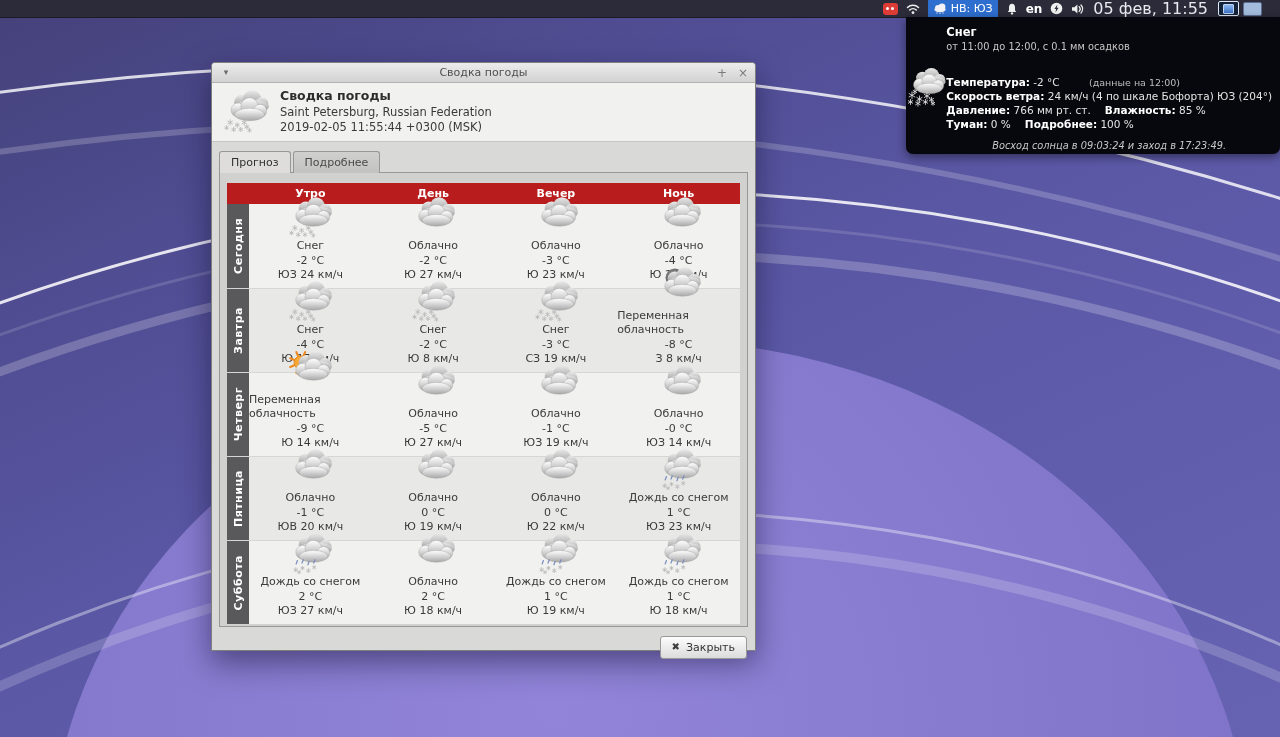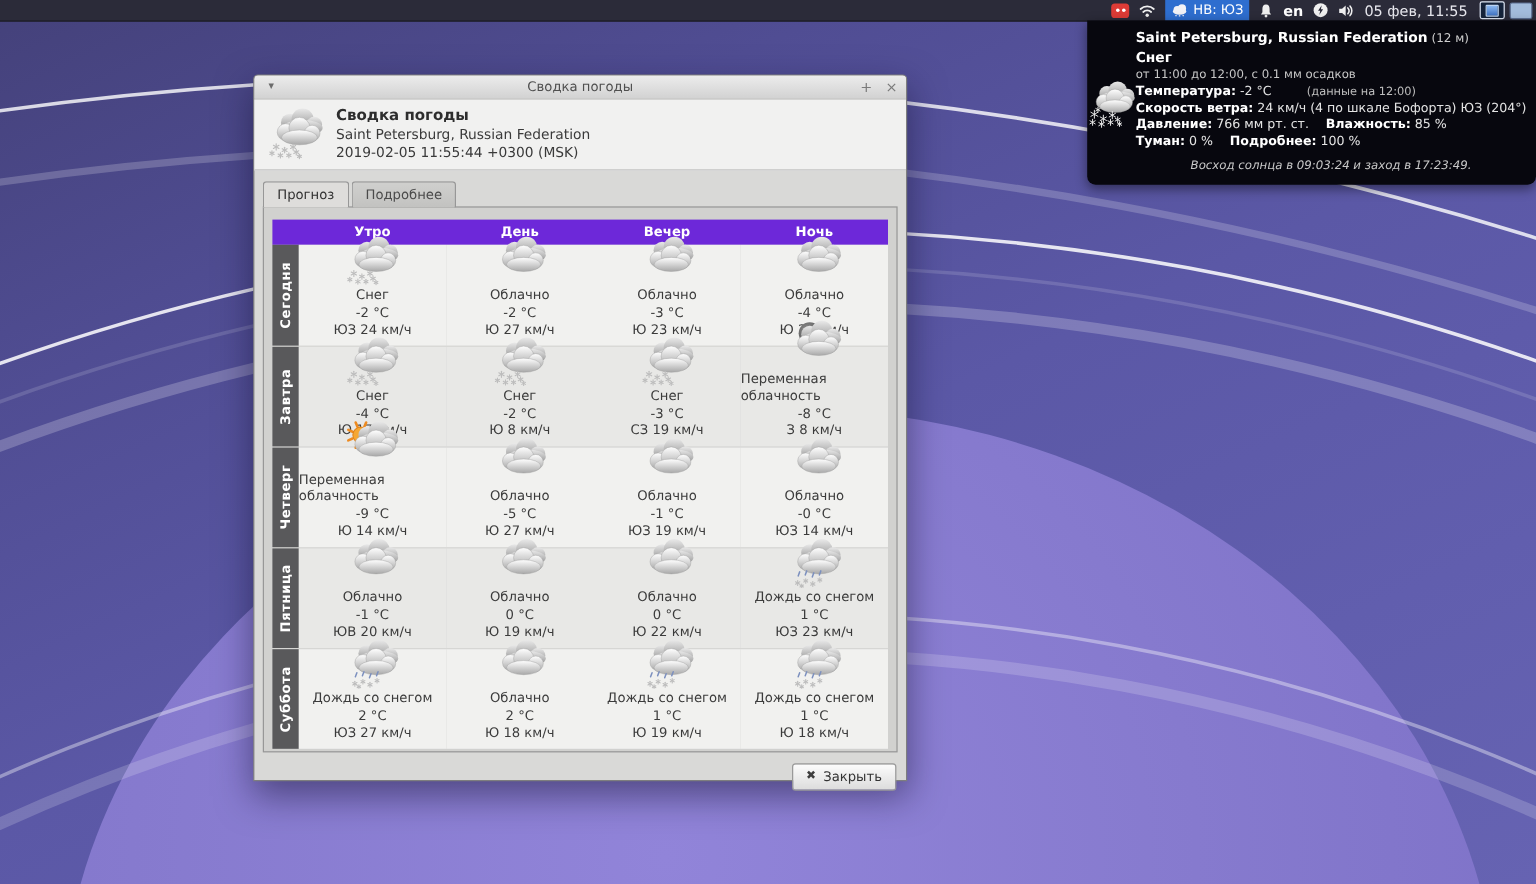--- a/index.html
+++ b/index.html
@@ -16,22 +16,22 @@
   .ring-b{left:-1210px;top:250px;width:3700px;height:3700px;border:9px solid rgba(255,255,255,.22);}
   .ring-c{left:-1240px;top:220px;width:3760px;height:3760px;border:3px solid rgba(255,255,255,.14);}
   .ring-d{left:-2537px;top:63px;width:5874px;height:5874px;border:3px solid rgba(255,255,255,.8);}
   .ring-e{left:-2480px;top:120px;width:5760px;height:5760px;border:6px solid rgba(255,255,255,.2);}
   .ring-f{left:-920px;top:540px;width:3120px;height:3120px;border:10px solid rgba(255,255,255,.18);}
   .ring-g{left:-950px;top:510px;width:3180px;height:3180px;border:3px solid rgba(255,255,255,.38);}
 
   
   .panel{position:absolute;top:0;left:0;right:0;height:17px;background:#2b2b39;
     border-bottom:1px solid #1b1b26;display:flex;align-items:center;justify-content:flex-end;
-    gap:8px;padding-right:3px;z-index:50;}
-  .ptxt{color:#e9e9ef;font-size:12px;line-height:1;white-space:nowrap;text-align:center;}
+    gap:8px;padding-right:18px;z-index:50;}
+  .ptxt{color:#e9e9ef;font-size:16px;line-height:1;white-space:nowrap;text-align:center;}
   .pkbd{color:#fff;font-weight:bold;font-size:12px;line-height:1;}
   .pweather{display:flex;align-items:center;gap:4px;background:#2e6ecf;height:17px;
     padding:0 5px;color:#fff;font-size:11px;line-height:1;}
   .pred{width:15px;height:12px;border-radius:3px;background:#dd3b36;display:flex;
     align-items:center;justify-content:center;gap:2px;}
   .pred i{width:3px;height:3px;border-radius:50%;background:#fff;}
   .picon{display:flex;align-items:center;}
   .pager{display:flex;align-items:center;gap:4px;margin-left:2px;}
   .pg1{width:19px;height:13px;border:1px solid #dfe7f4;border-radius:2px;background:#15233a;
     display:flex;align-items:center;justify-content:center;}
@@ -42,21 +42,21 @@
   
   .popup{position:absolute;left:906px;top:17px;width:374px;height:137px;background:#07070e;
     border-radius:0 0 7px 7px;color:#ddd;display:flex;z-index:60;box-shadow:0 3px 10px rgba(0,0,0,.45);}
   .popup-icon{width:112px;display:flex;align-items:center;justify-content:center;}
   .popup-icon svg{width:100px;height:112px;}
   .popup-body{flex:1;padding:7px 8px 5px 0;font-size:10.5px;line-height:1.32;}
   .popup-title{font-weight:bold;color:#fff;font-size:11.5px;}
   .popup-alt{font-weight:normal;font-size:10px;color:#cfcfcf;}
   .popup-cond{font-weight:bold;color:#fff;font-size:11.5px;margin-top:1px;}
   .popup-period{color:#c7c7c7;font-size:9.8px;margin-top:1px;}
-  .popup-details{margin-top:0;}
+  .popup-details{margin-top:22px;}
   .pd-line{white-space:nowrap;}
   .pd-label{font-weight:bold;color:#fff;}
   .pd-val{color:#e4e4e4;}
   .pd-gap{margin-left:14px;}
   .pd-note{color:#bdbdbd;font-size:9.5px;margin-left:26px;}
   .popup-sun{text-align:center;color:#c9c9c9;font-size:9.8px;margin-top:8px;font-style:italic;}
 
   
   .win{position:absolute;left:211px;top:62px;width:545px;height:589px;background:#d9d9d7;
     border:1px solid #7e7e7e;border-radius:4px 4px 0 0;box-shadow:0 12px 30px rgba(18,14,48,.5);
@@ -79,21 +79,21 @@
 
   .wbody{flex:1;padding:9px 7px 4px;}
   .tabs{display:flex;height:22px;position:relative;z-index:2;}
   .tab{padding:4px 11px 3px;font-size:11px;color:#4a4a4a;border:1px solid #979797;
     background:linear-gradient(#d0d0ce,#c2c2c0);border-bottom:none;border-radius:3px 3px 0 0;
     margin-right:2px;box-sizing:border-box;}
   .tab.active{background:#dedddb;color:#303030;}
   .pane{border:1px solid #979797;background:#d1d1cf;height:455px;margin-top:-1px;box-sizing:border-box;}
 
   .ftable{width:513px;margin:10px auto 0;}
-  .f-header{display:flex;background:#6d28d9;height:21px;}
+  .f-header{display:flex;background:#b91c1c;height:21px;}
   .f-corner{width:22px;flex:0 0 22px;}
   .f-col{flex:1;color:#fff;font-weight:bold;font-size:11px;display:flex;align-items:center;justify-content:center;}
   .f-row{display:flex;height:84px;box-sizing:border-box;}
   .f-row + .f-row{border-top:1px solid #d6d6d4;}
   .f-day{width:22px;flex:0 0 22px;background:#59595b;color:#fff;font-weight:bold;font-size:11px;
     display:flex;align-items:center;justify-content:center;}
   .f-day span{writing-mode:vertical-rl;transform:rotate(180deg);letter-spacing:.5px;}
   .f-cell{flex:1;display:flex;flex-direction:column;align-items:center;justify-content:flex-end;
     padding-bottom:5px;font-size:11px;color:#3b3b3b;}
   .f-row.odd .f-cell{background:#f1f1ef;}
@@ -245,24 +245,20 @@
           <line x1="14.4" y1="31.6" x2="9.6" y2="34.4"></line>
         </g>
         <g stroke="#e8e8e8" stroke-width="1.1" stroke-linecap="round" fill="none">
           <line x1="33.7" y1="47.7" x2="38.3" y2="50.3"></line>
           <line x1="36.0" y1="46.4" x2="36.0" y2="51.6"></line>
           <line x1="38.3" y1="47.7" x2="33.7" y2="50.3"></line>
         </g>
       </svg>
     </div>
   <div class="popup-body">
-    <div>
-      <span class="popup-title">Saint Petersburg, Russian Federation</span>
-      <span class="popup-alt">(12 м)</span>
-    </div>
     <div class="popup-cond">Снег</div>
     <div class="popup-period">от 11:00 до 12:00, с 0.1 мм осадков</div>
     <div class="popup-details">
         <div class="pd-line"><span class="pd-label">Температура:</span> <span class="pd-val">-2 °C</span> <span class="pd-note">(данные на 12:00)</span></div>
         <div class="pd-line"><span class="pd-label">Скорость ветра:</span> <span class="pd-val">24 км/ч (4 по шкале Бофорта) ЮЗ (204°)</span></div>
         <div class="pd-line"><span class="pd-label">Давление:</span> <span class="pd-val">766 мм рт. ст.</span><span class="pd-label pd-gap">Влажность:</span> <span class="pd-val">85 %</span></div>
         <div class="pd-line"><span class="pd-label">Туман:</span> <span class="pd-val">0 %</span><span class="pd-label pd-gap">Подробнее:</span> <span class="pd-val">100 %</span></div>
       </div>
     <div class="popup-sun">Восход солнца в 09:03:24 и заход в 17:23:49.</div>
   </div>

